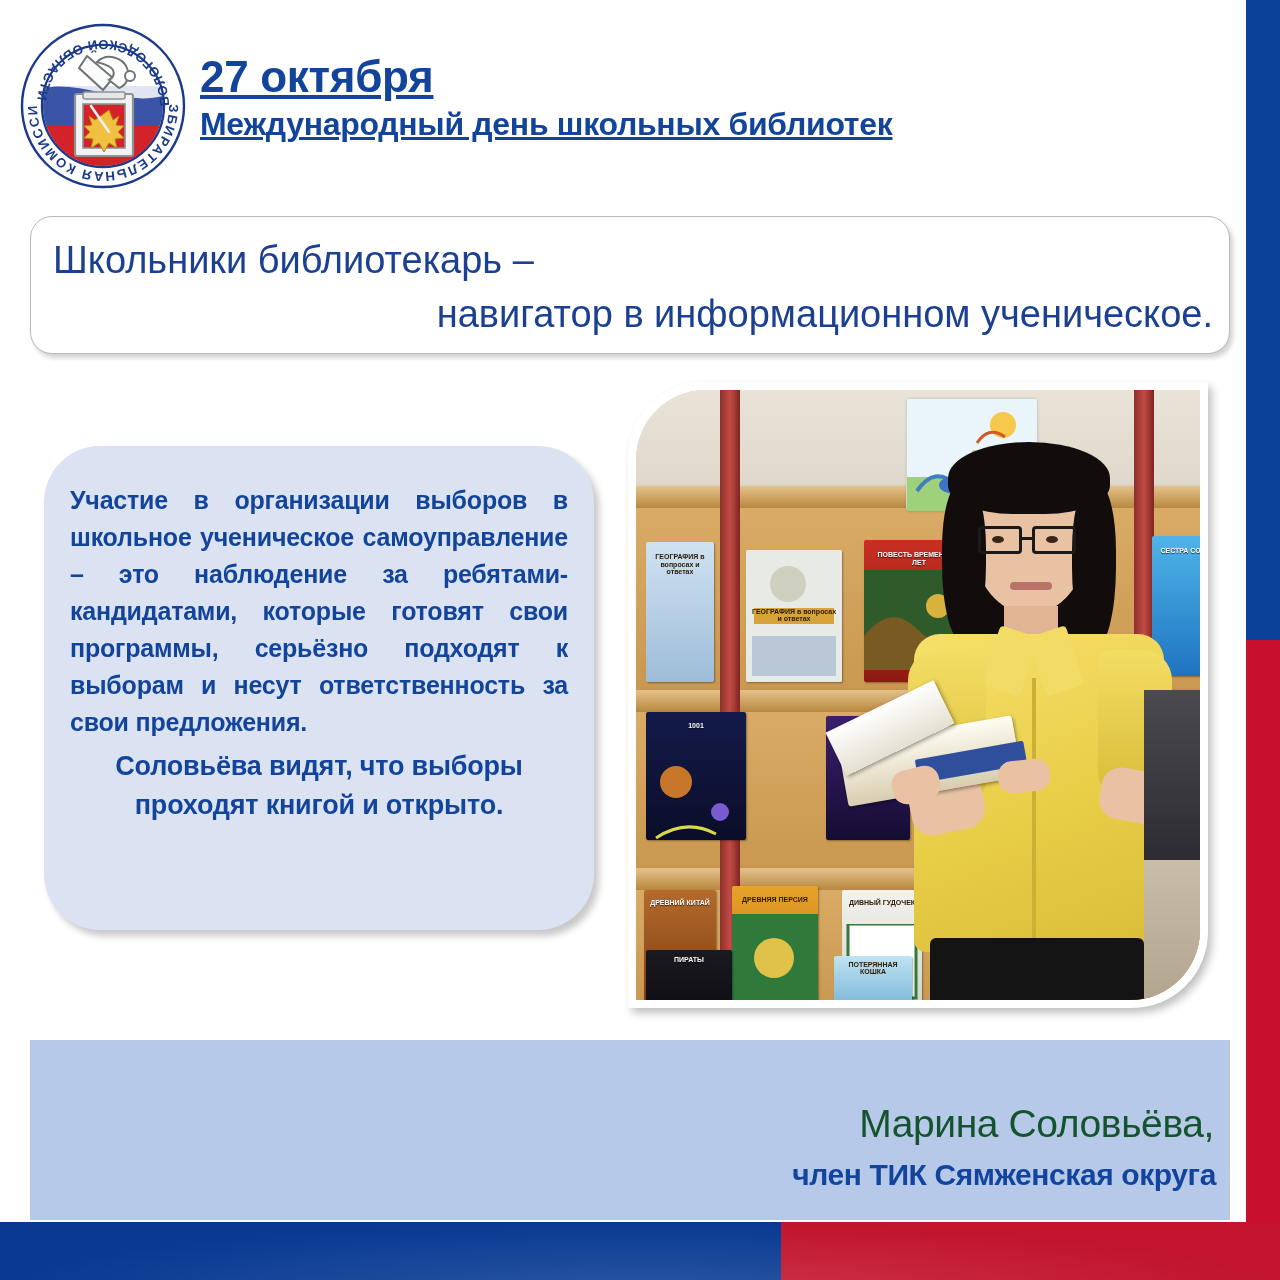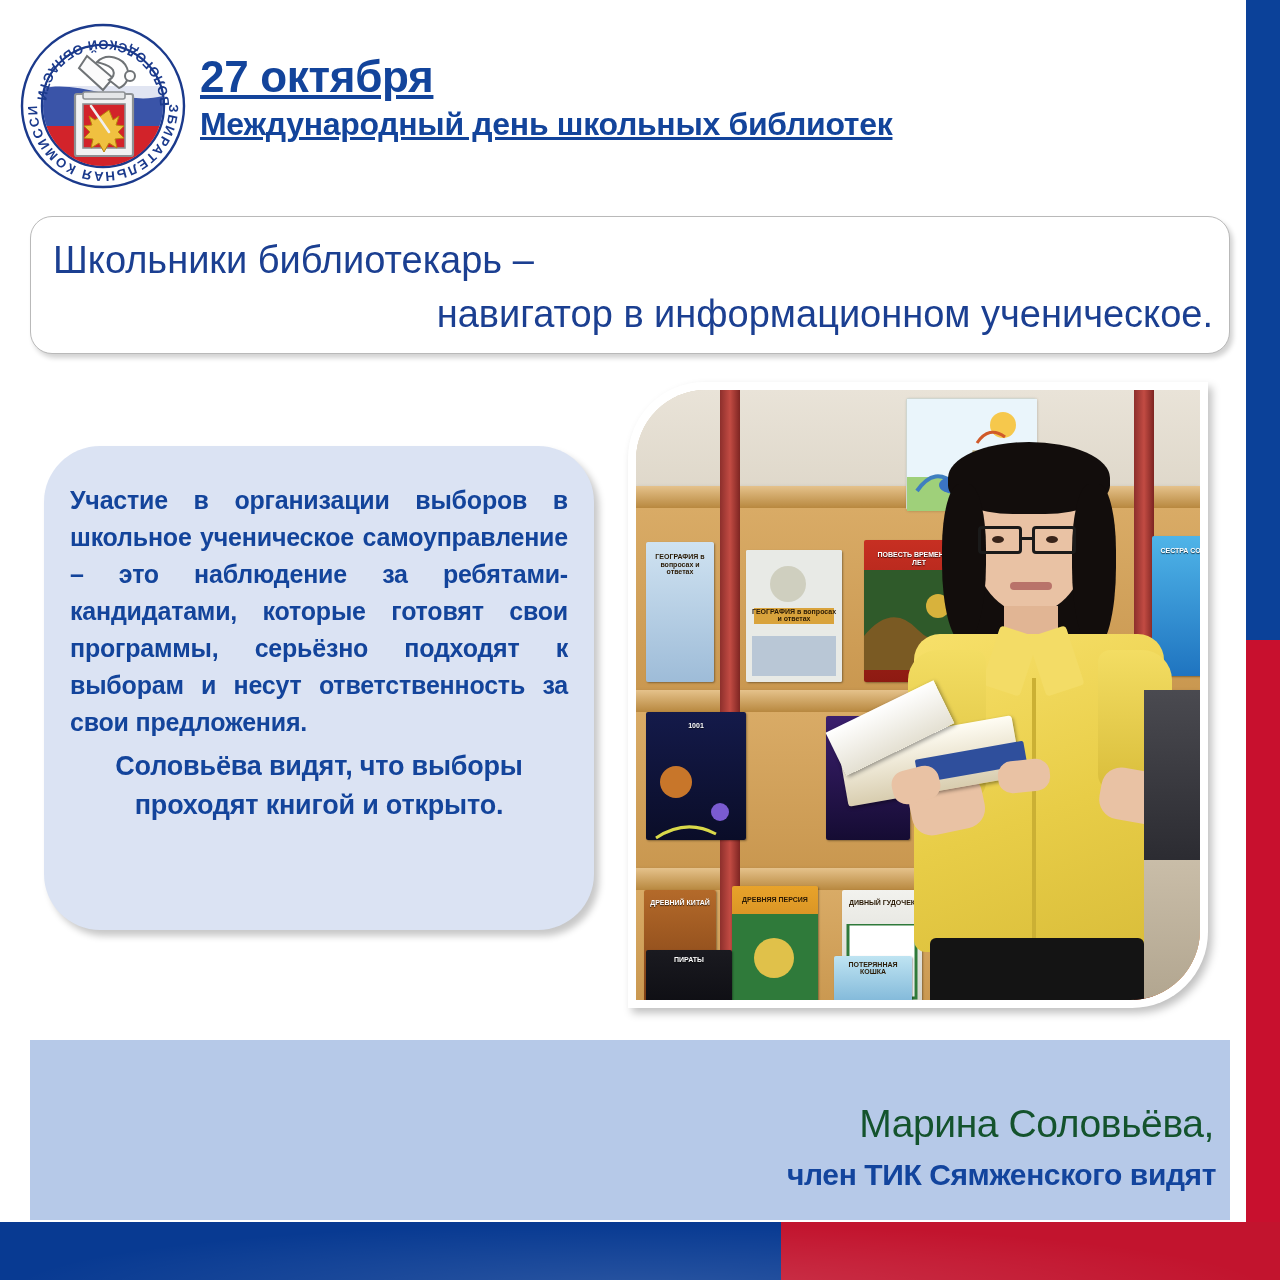--- a/index.html
+++ b/index.html
@@ -377,14 +377,14 @@
       <div class="pants" style="left:44px;top:500px;width:214px;height:82px;"></div>
     </div>
 
     <div style="position:absolute;right:0;top:300px;width:56px;height:180px;background:linear-gradient(#4a4a50,#2a2a30);"></div>
     <div style="position:absolute;right:0;top:470px;width:56px;height:150px;background:linear-gradient(#c9bda8,#b0a48e);"></div>
   </div>
 </div>
 
 <div id="caption-band">
   <div class="cap-name">Марина Соловьёва,</div>
-  <div class="cap-role2">член ТИК Сямженского видят</div>
+  <div class="cap-role2">член ТИК Сямженская округа</div>
 </div>
 
 </body></html>

